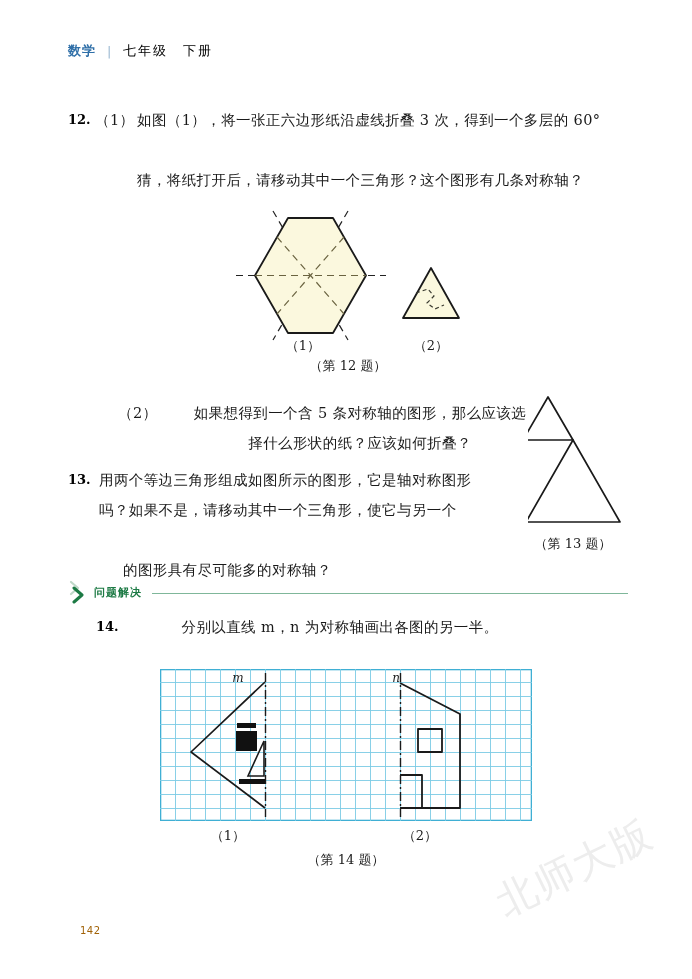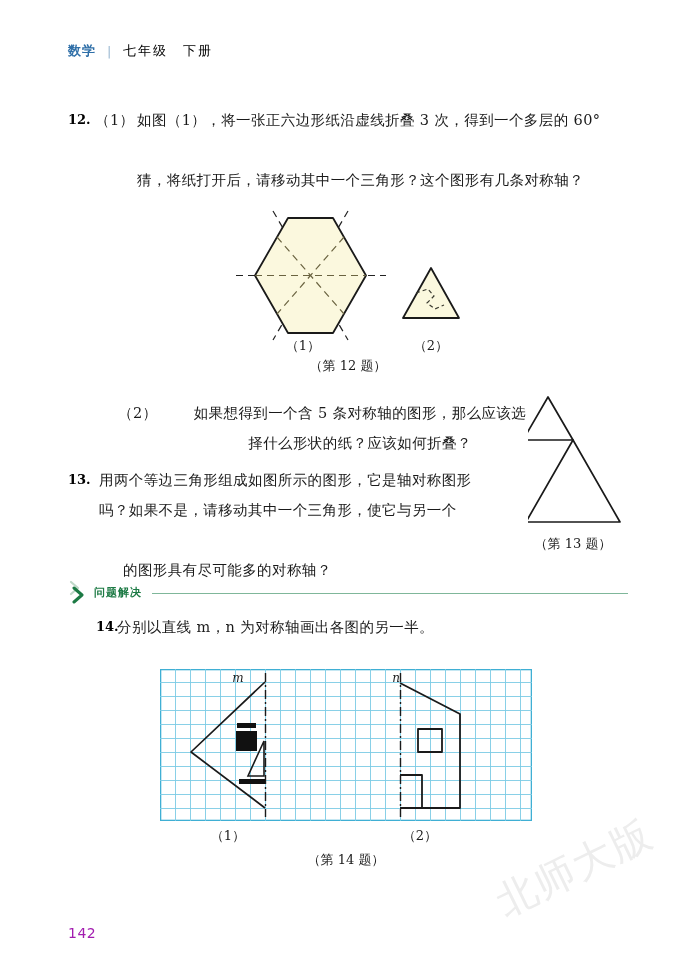--- a/index.html
+++ b/index.html
@@ -99,25 +99,25 @@
     flex: 1 1 auto;
     height: 1px;
     background: #7FB79A;
     margin-left: 10px;
     margin-top: 3px;
   }
 
   
   #pageno {
     position: absolute;
-    left: 68px;
+    left: 80px;
     top: 925px;
     font-family: "DejaVu Sans", "Liberation Sans", sans-serif;
-    font-size: 14px;
-    color: #a21caf;
+    font-size: 10px;
+    color: #a16207;
     letter-spacing: 0.5px;
   }
 
   
   #watermark {
     position: absolute;
     left: 487px;
     top: 880px;
     width: 210px;
     height: 100px;
@@ -208,21 +208,21 @@
       <svg width="26" height="24" viewBox="0 0 26 24">
         <path d="M3,2 L10,8 L3,14" fill="none" stroke="#BFD8C8" stroke-width="2.2" stroke-linecap="round" stroke-linejoin="round"></path>
         <path d="M6,8 L14,15 L6,22" fill="none" stroke="#1C7A44" stroke-width="3" stroke-linecap="round" stroke-linejoin="round"></path>
       </svg>
     </span>
     <span class="sec-label">问题解决</span>
     <span class="sec-rule"></span>
   </div>
 
   <div class="qnum" style="left:68px; top:612px;margin-left:28px;">14.</div>
-  <div class="qtext" style="left:117px; top:612px; width:470px;">分别以直线 m，n 为对称轴画出各图的另一半。</div>
+  <div class="qtext" style="left:105px; top:612px; width:470px;text-align:center;">分别以直线 m，n 为对称轴画出各图的另一半。</div>
 
   <div class="fig" style="left:160px; top:669px;">
     <svg width="372" height="152" viewBox="0 0 372 152">
 
       <rect x="0.5" y="0.5" width="371" height="151" fill="#ffffff" stroke="#3FAFD4" stroke-width="1.6"></rect>
       <g stroke="#7CCBE4" stroke-width="0.9">
         <line x1="15.5" y1="0" x2="15.5" y2="152"></line>
         <line x1="30.5" y1="0" x2="30.5" y2="152"></line>
         <line x1="45.5" y1="0" x2="45.5" y2="152"></line>
         <line x1="60.5" y1="0" x2="60.5" y2="152"></line>

